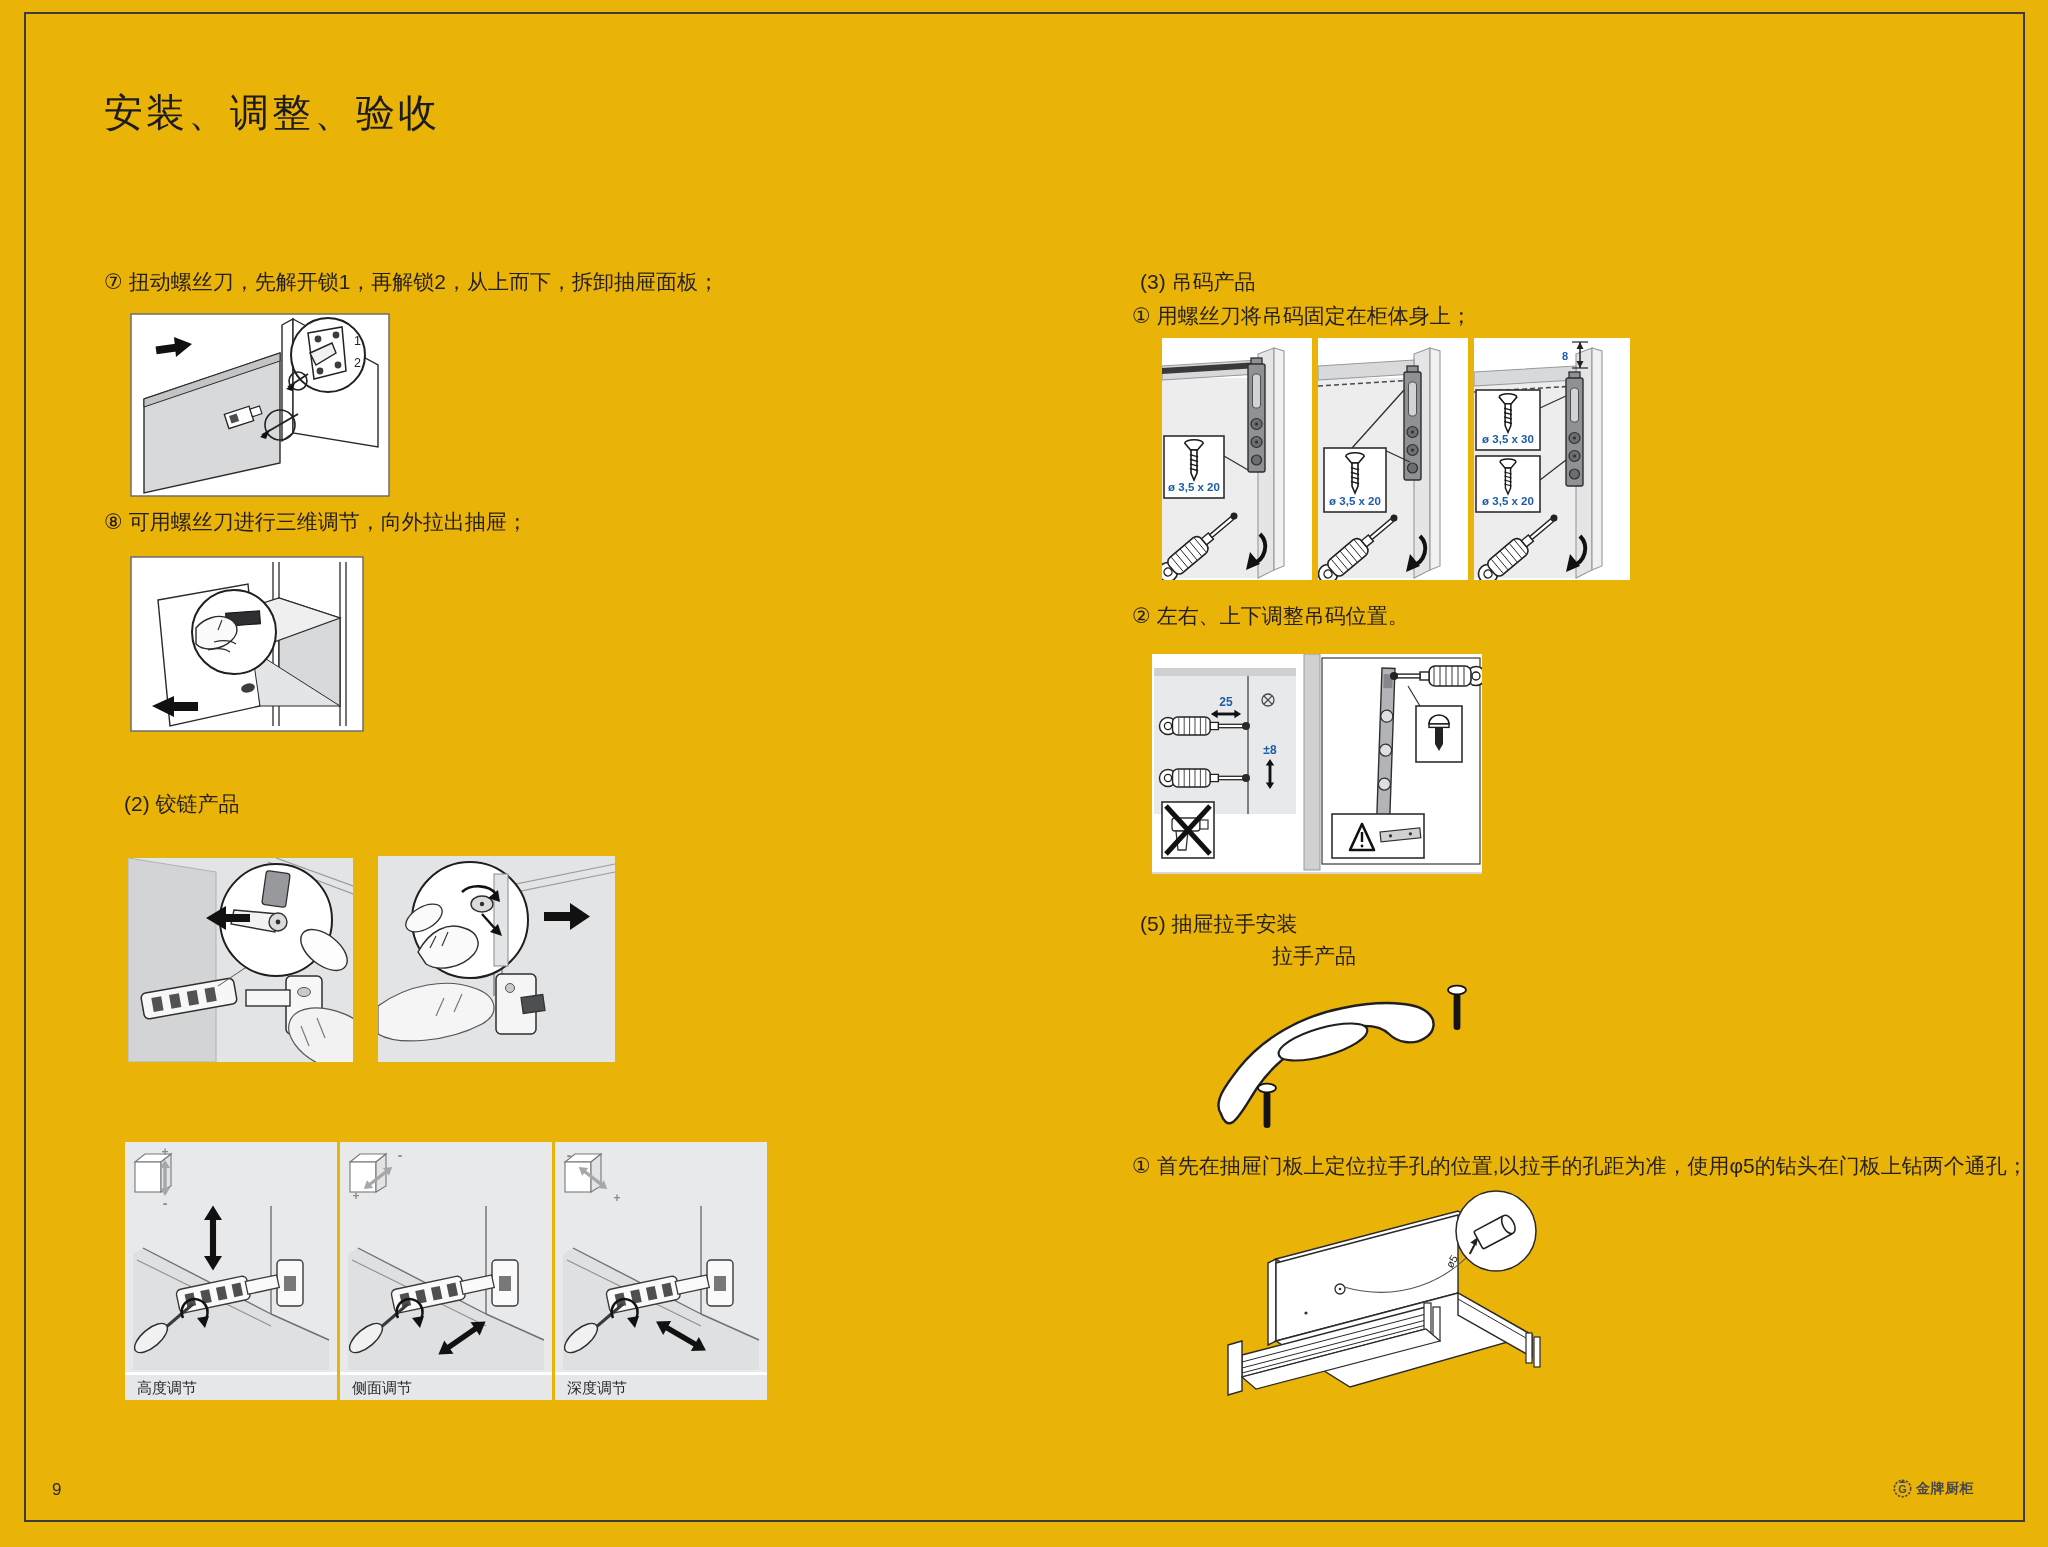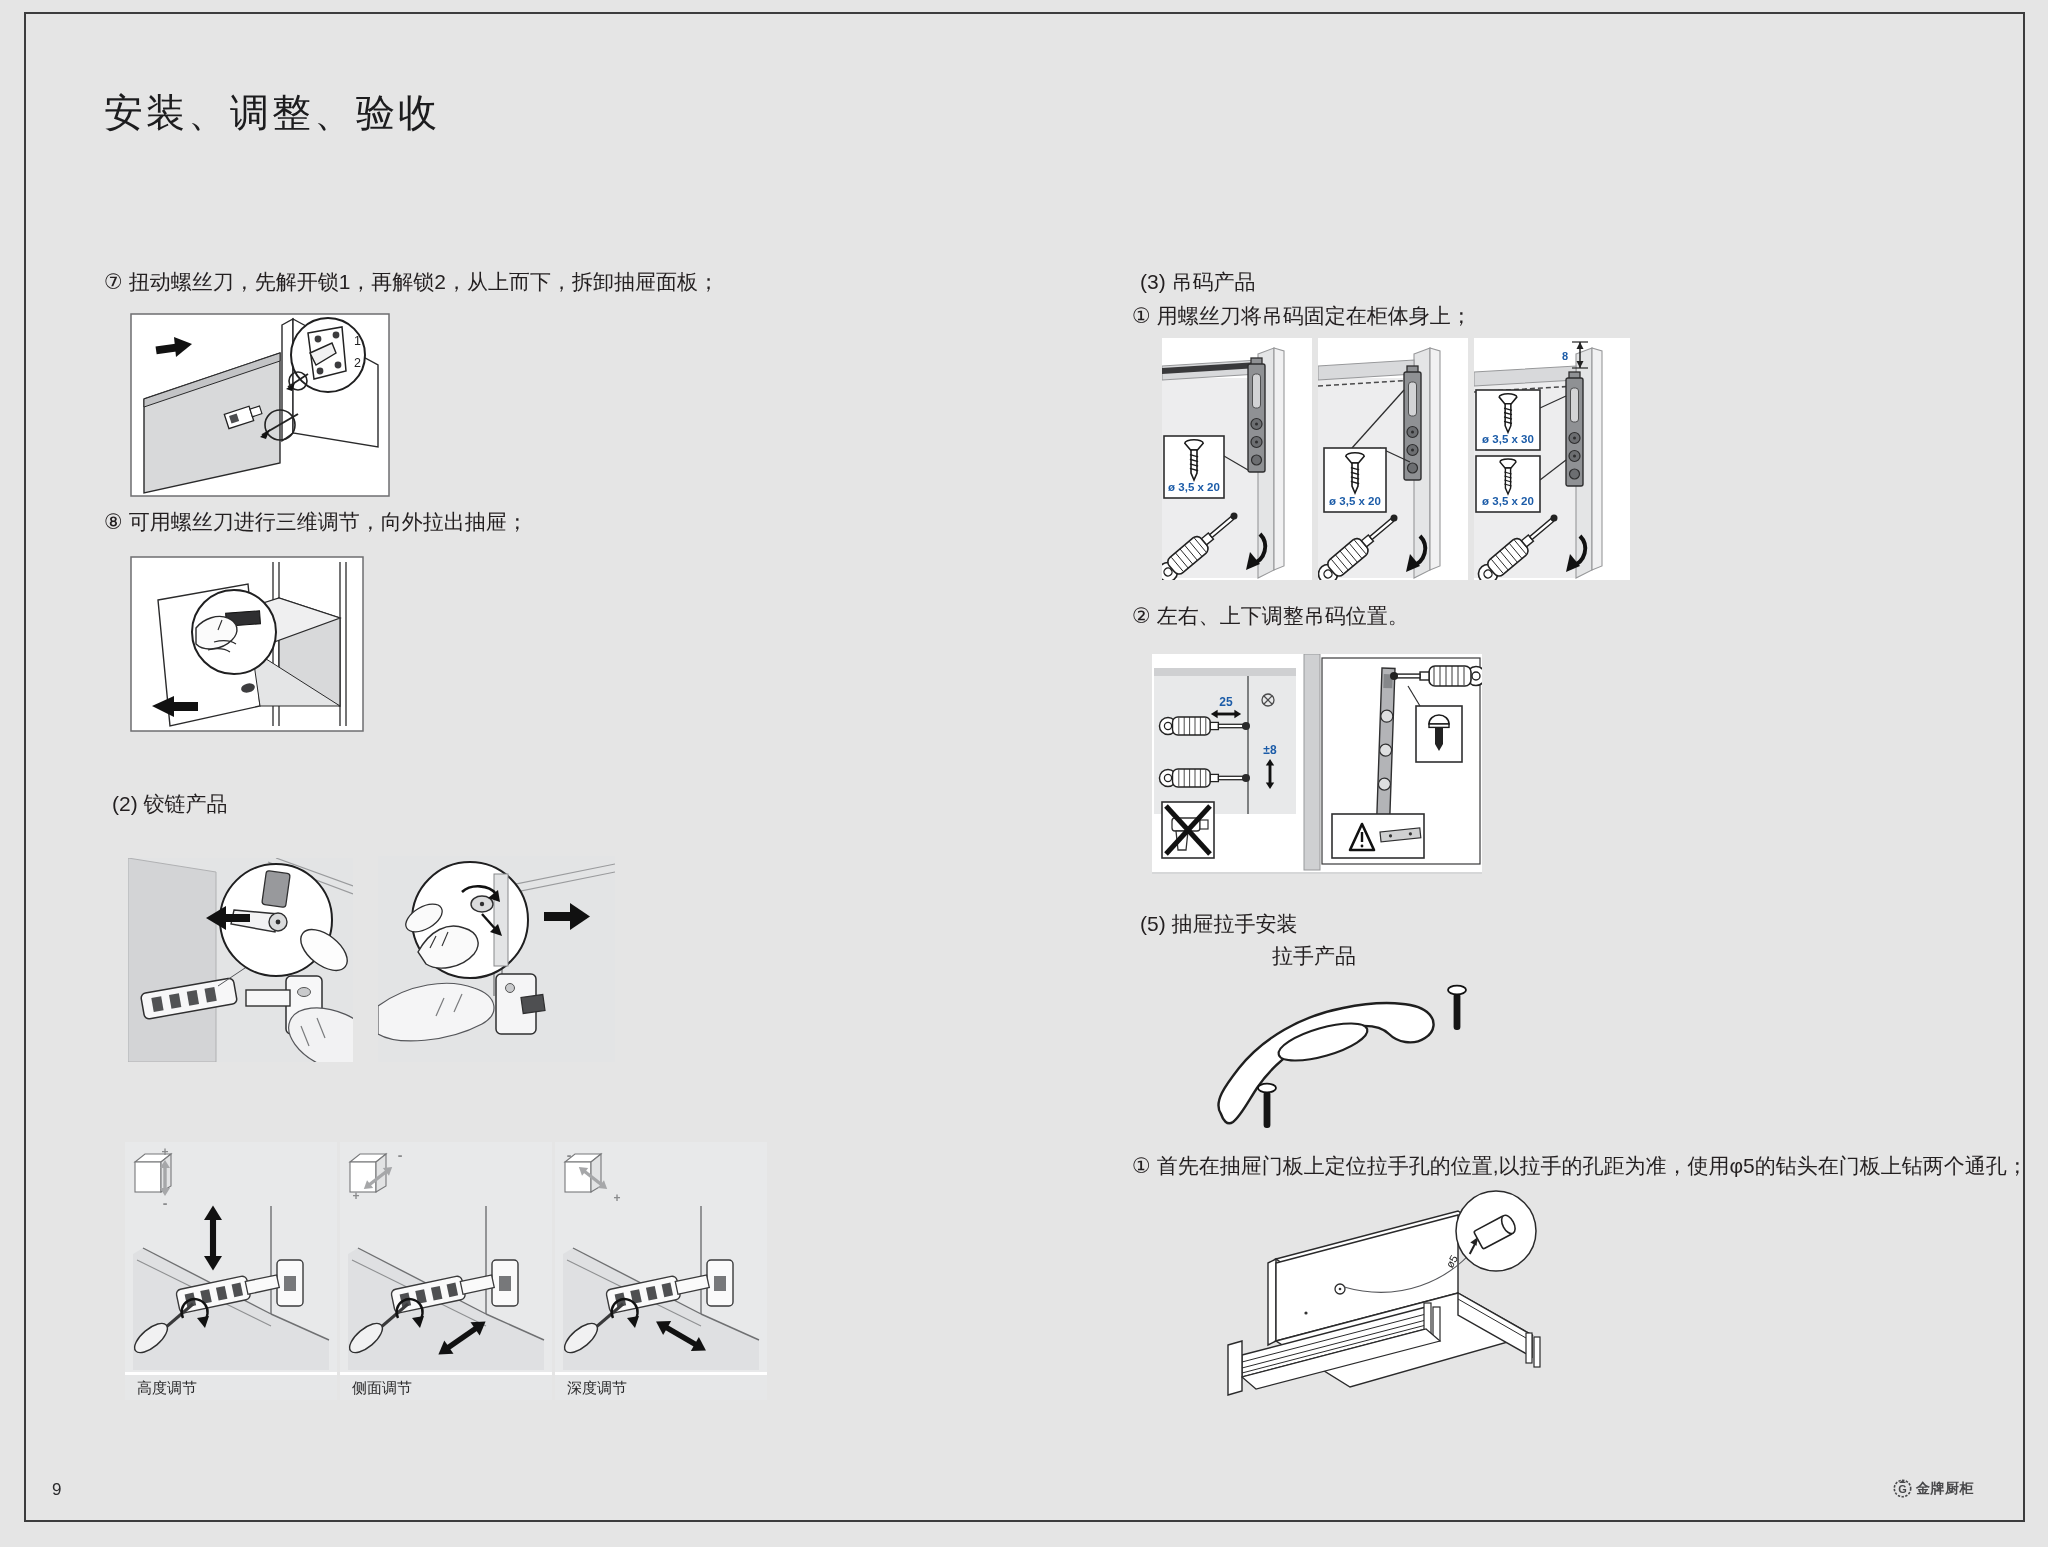--- a/index.html
+++ b/index.html
@@ -1,18 +1,18 @@
 <!DOCTYPE html>
 <html><head>
 <meta charset="utf-8">
 <style>
   *{margin:0;padding:0;box-sizing:border-box}
   html,body{background:#ffffff}
   body{font-family:"Liberation Sans","DejaVu Sans",sans-serif;color:#231f20}
-  .page{position:relative;width:2048px;height:1547px;background:#e5e5e5;overflow:hidden}
+  .page{position:relative;width:2048px;height:1547px;background:#eab308;overflow:hidden}
   .frame{position:absolute;left:24px;top:12px;width:2001px;height:1510px;border:2px solid #3c3c3d;pointer-events:none}
   .h1{position:absolute;left:104px;top:86px;font-size:39px;letter-spacing:3px;color:#1c1c1e;font-weight:400}
   .txt{position:absolute;font-size:21px;line-height:1.3;white-space:nowrap;color:#231f20}
   .fig{position:absolute}
   .fig svg{display:block}
   .pageno{position:absolute;left:52px;top:1480px;font-size:17px;color:#2b2b2d}
   .logo{position:absolute;left:1893px;top:1479px;display:flex;align-items:center;gap:4px;color:#48484a}
   .logo .mark{width:19px;height:19px;position:relative}
   .logo .name{font-size:14px;font-weight:700;letter-spacing:.5px}
   .blue{fill:#1c5ca8;font-weight:700}
@@ -129,21 +129,21 @@
         <path d="M 78,94 C 86,92 94,92 100,96" fill="none" stroke="#2a2a2b" stroke-width="1.2"></path>
         <line x1="92" y1="64" x2="88" y2="74" stroke="#2a2a2b" stroke-width="1.1"></line>
       </g>
       <g>
         <rect x="42" y="146" width="26" height="9" fill="#111"></rect>
         <polygon points="22,150 44,140 44,161" fill="#111"></polygon>
       </g>
     </svg>
   </div>
 
-  <p class="txt" style="left:112px;top:790px">(2) 铰链产品</p>
+  <p class="txt" style="left:124px;top:790px">(2) 铰链产品</p>
 
   <div class="fig" style="left:128px;top:858px">
     <svg width="225" height="204" viewBox="0 0 225 204">
       <rect width="225" height="204" fill="#e3e4e5"></rect>
       <polygon points="0,0 88,14 88,204 0,204" fill="#d3d4d6" stroke="#b0b1b3" stroke-width="1"></polygon>
       <line x1="140" y1="4" x2="225" y2="36" stroke="#9a9b9d" stroke-width="1.2"></line>
       <line x1="148" y1="0" x2="225" y2="28" stroke="#9a9b9d" stroke-width="1.2"></line>
       <g>
         <rect x="158" y="118" width="36" height="58" rx="5" fill="#f7f7f8" stroke="#2f2f30" stroke-width="1.5"></rect>
         <ellipse cx="176" cy="134" rx="6.5" ry="4.5" fill="#c9cacc" stroke="#555" stroke-width="1"></ellipse>

